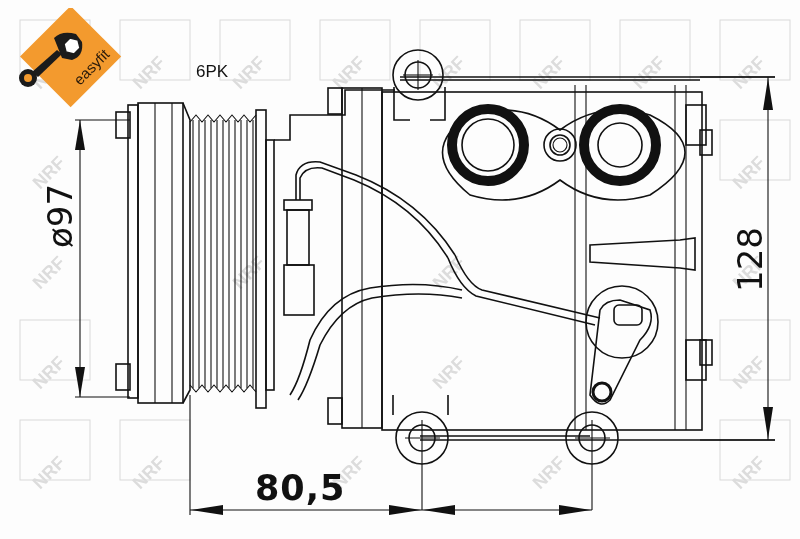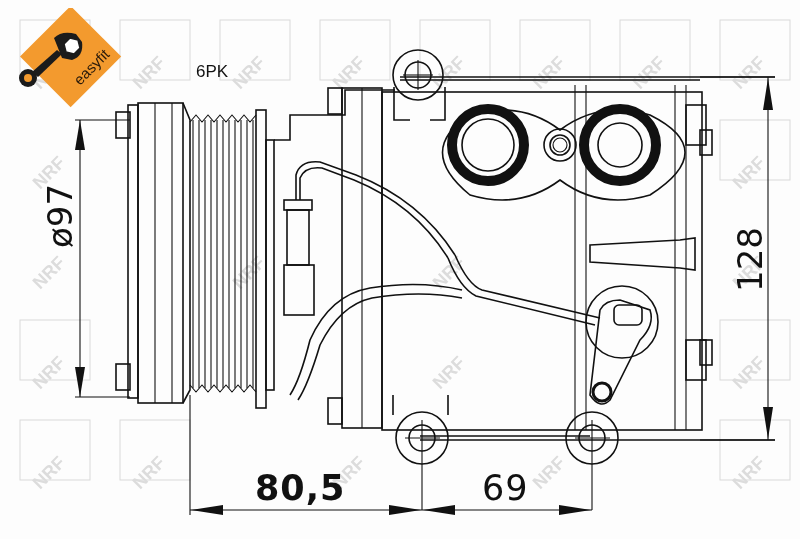--- a/index.html
+++ b/index.html
@@ -194,15 +194,14 @@
     <path d="M42,30 Q50,22 64,26 L70,34 Q72,48 60,52 L50,50 Z" fill="#1b1b1b"></path>
     <polygon points="58,30 66,32 68,40 62,46 54,44 52,36" fill="#ffffff" stroke="#1b1b1b" stroke-width="1.5"></polygon>
   </svg>
   <div id="badge-text">easyfit</div>
 </div>
 
 <div class="lbl" id="label-6pk">6PK</div>
 <div class="lbl" id="dim-97">ø97</div>
 <div class="lbl" id="dim-128">128</div>
 <div class="lbl" id="dim-80">80,5</div>
-<div class="lbl" id="dim-69">69</div>
 
 </div>
 
 </body></html>

